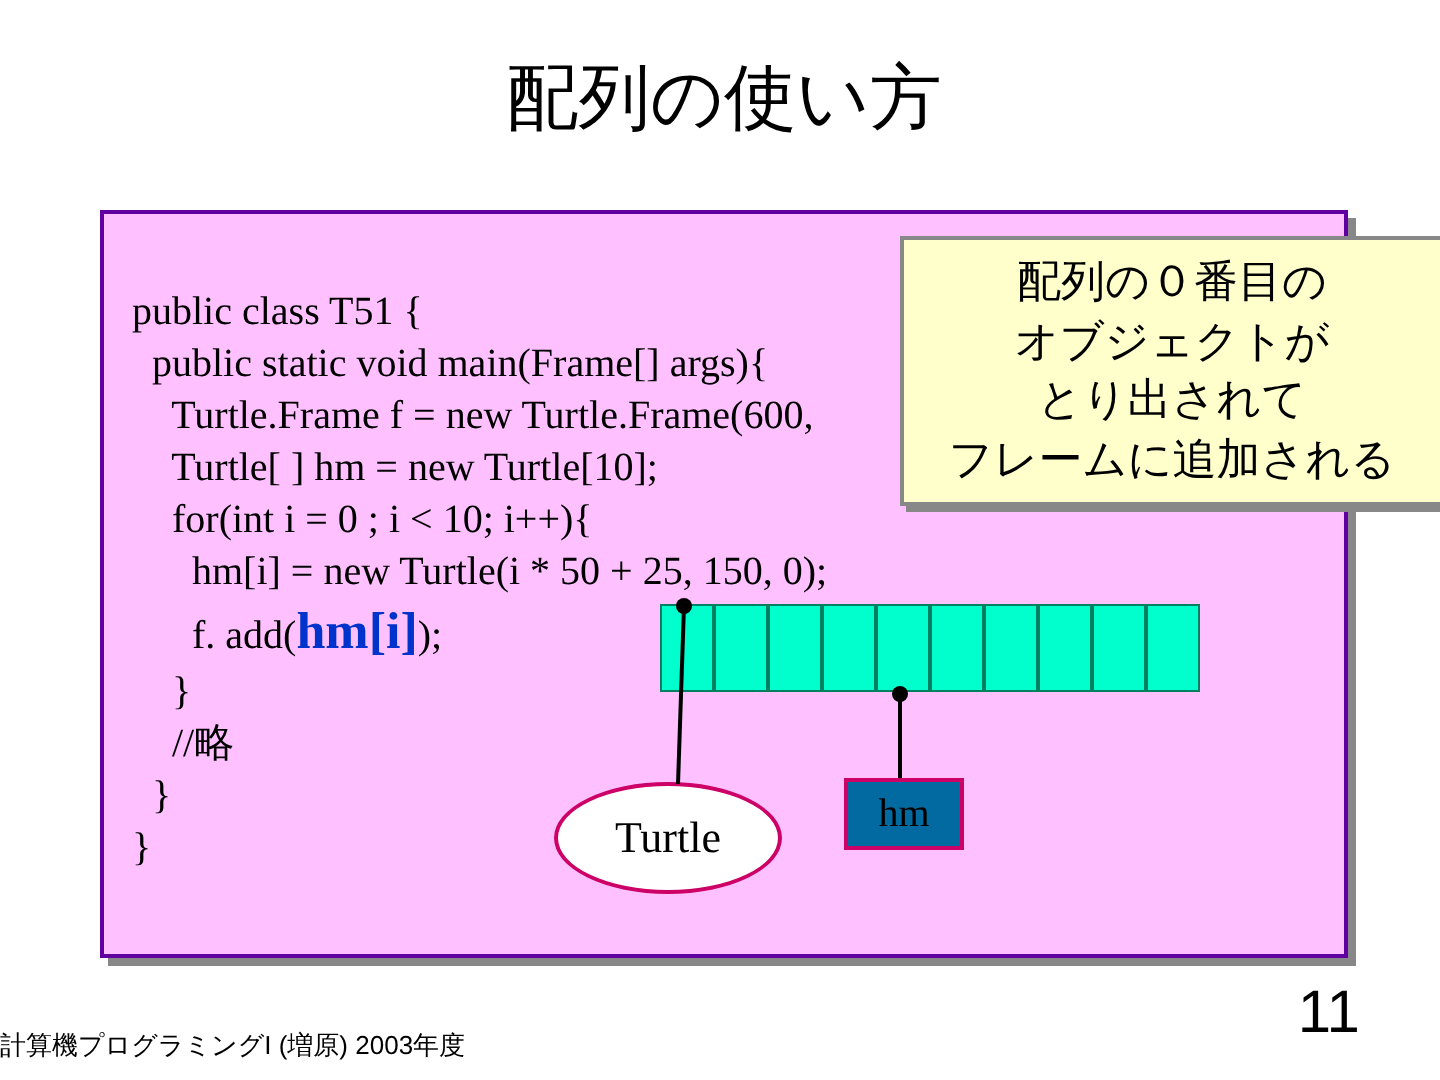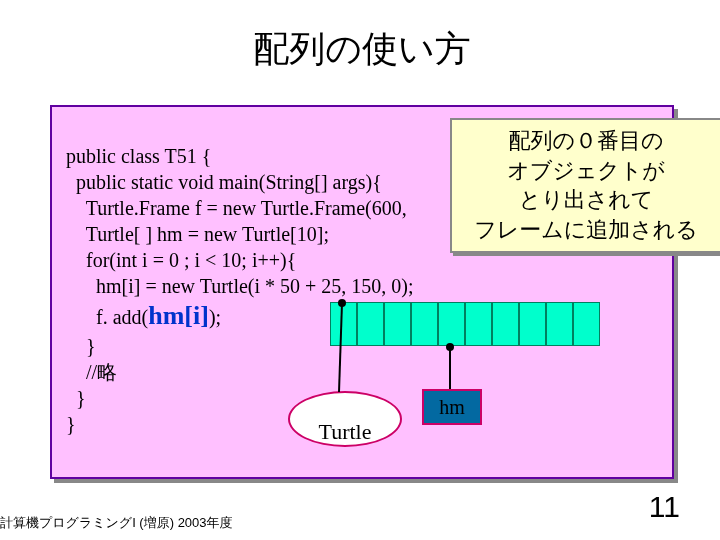--- a/index.html
+++ b/index.html
@@ -63,29 +63,29 @@
       display: flex;
     }
     .array-cell {
       width: 25px;
       height: 42px;
       background: #00ffcc;
       border: 1px solid #008060;
     }
     .turtle-oval {
       position: absolute;
-      left: 236px;
+      left: 225px;
       top: 284px;
       width: 110px;
       height: 52px;
       background: #fff;
       border: 2px solid #cc0066;
       border-radius: 50%;
       display: flex;
-      align-items: flex-end;
+      align-items: center;
       justify-content: center;
       font-family: serif;
       font-size: 22px;
     }
     .hm-box {
       position: absolute;
       left: 370px;
       top: 282px;
       width: 56px;
       height: 32px;
@@ -119,21 +119,21 @@
     }
   </style>
 </head>
 <body>
 
 <div class="title">配列の使い方</div>
 
 <div class="code-box">
   <div class="code-content">
 <span>public class T51 {</span>
-<span>  public static void main(String[] args){</span>
+<span>  public static void main(Frame[] args){</span>
 <span>    Turtle.Frame f = new Turtle.Frame(600,</span>
 <span>    Turtle[ ] hm = new Turtle[10];</span>
 <span>    for(int i = 0 ; i &lt; 10; i++){</span>
 <span>      hm[i] = new Turtle(i * 50 + 25, 150, 0);</span>
 <span>      f. add(</span><span class="highlight-hm">hm[i]</span><span>);</span>
 <span>    }</span>
 <span>    //略</span>
 <span>  }</span>
 <span>}</span>
   </div>

